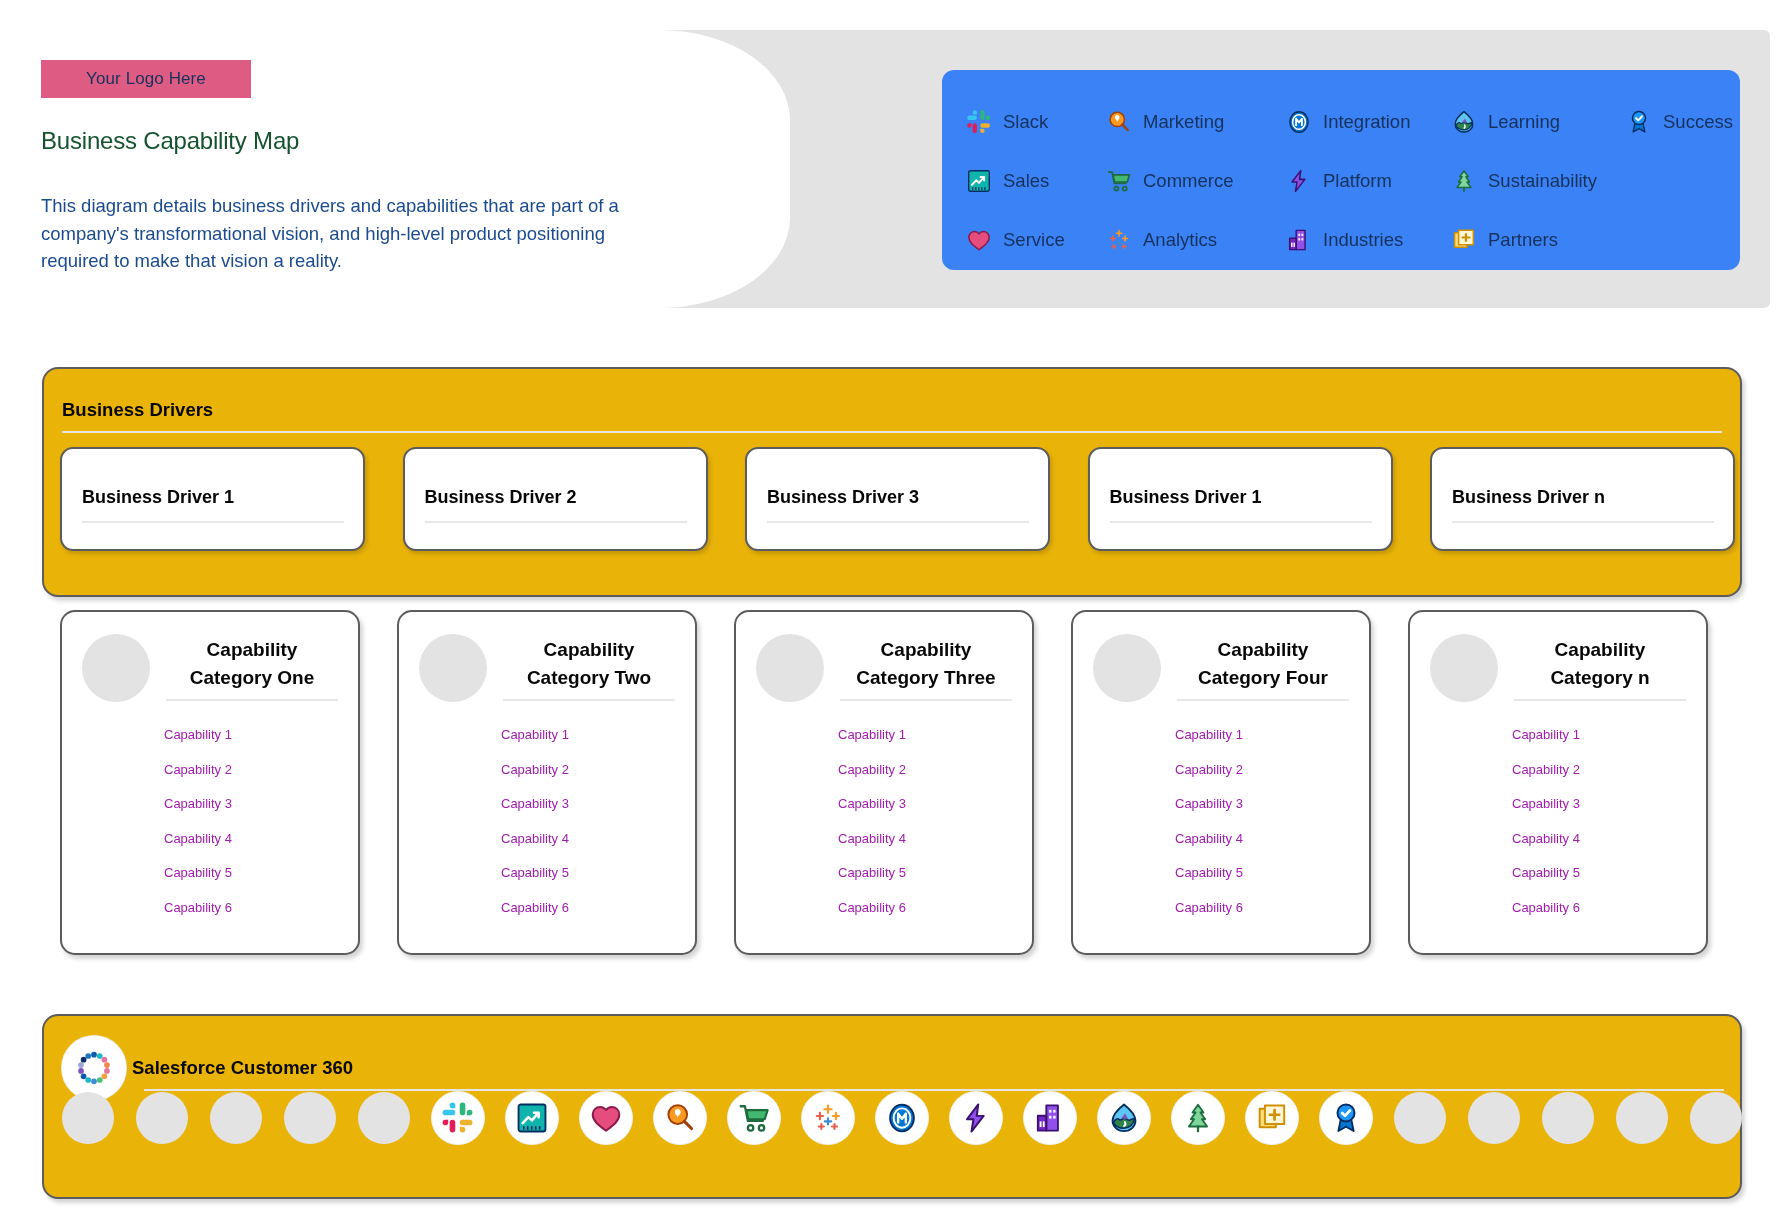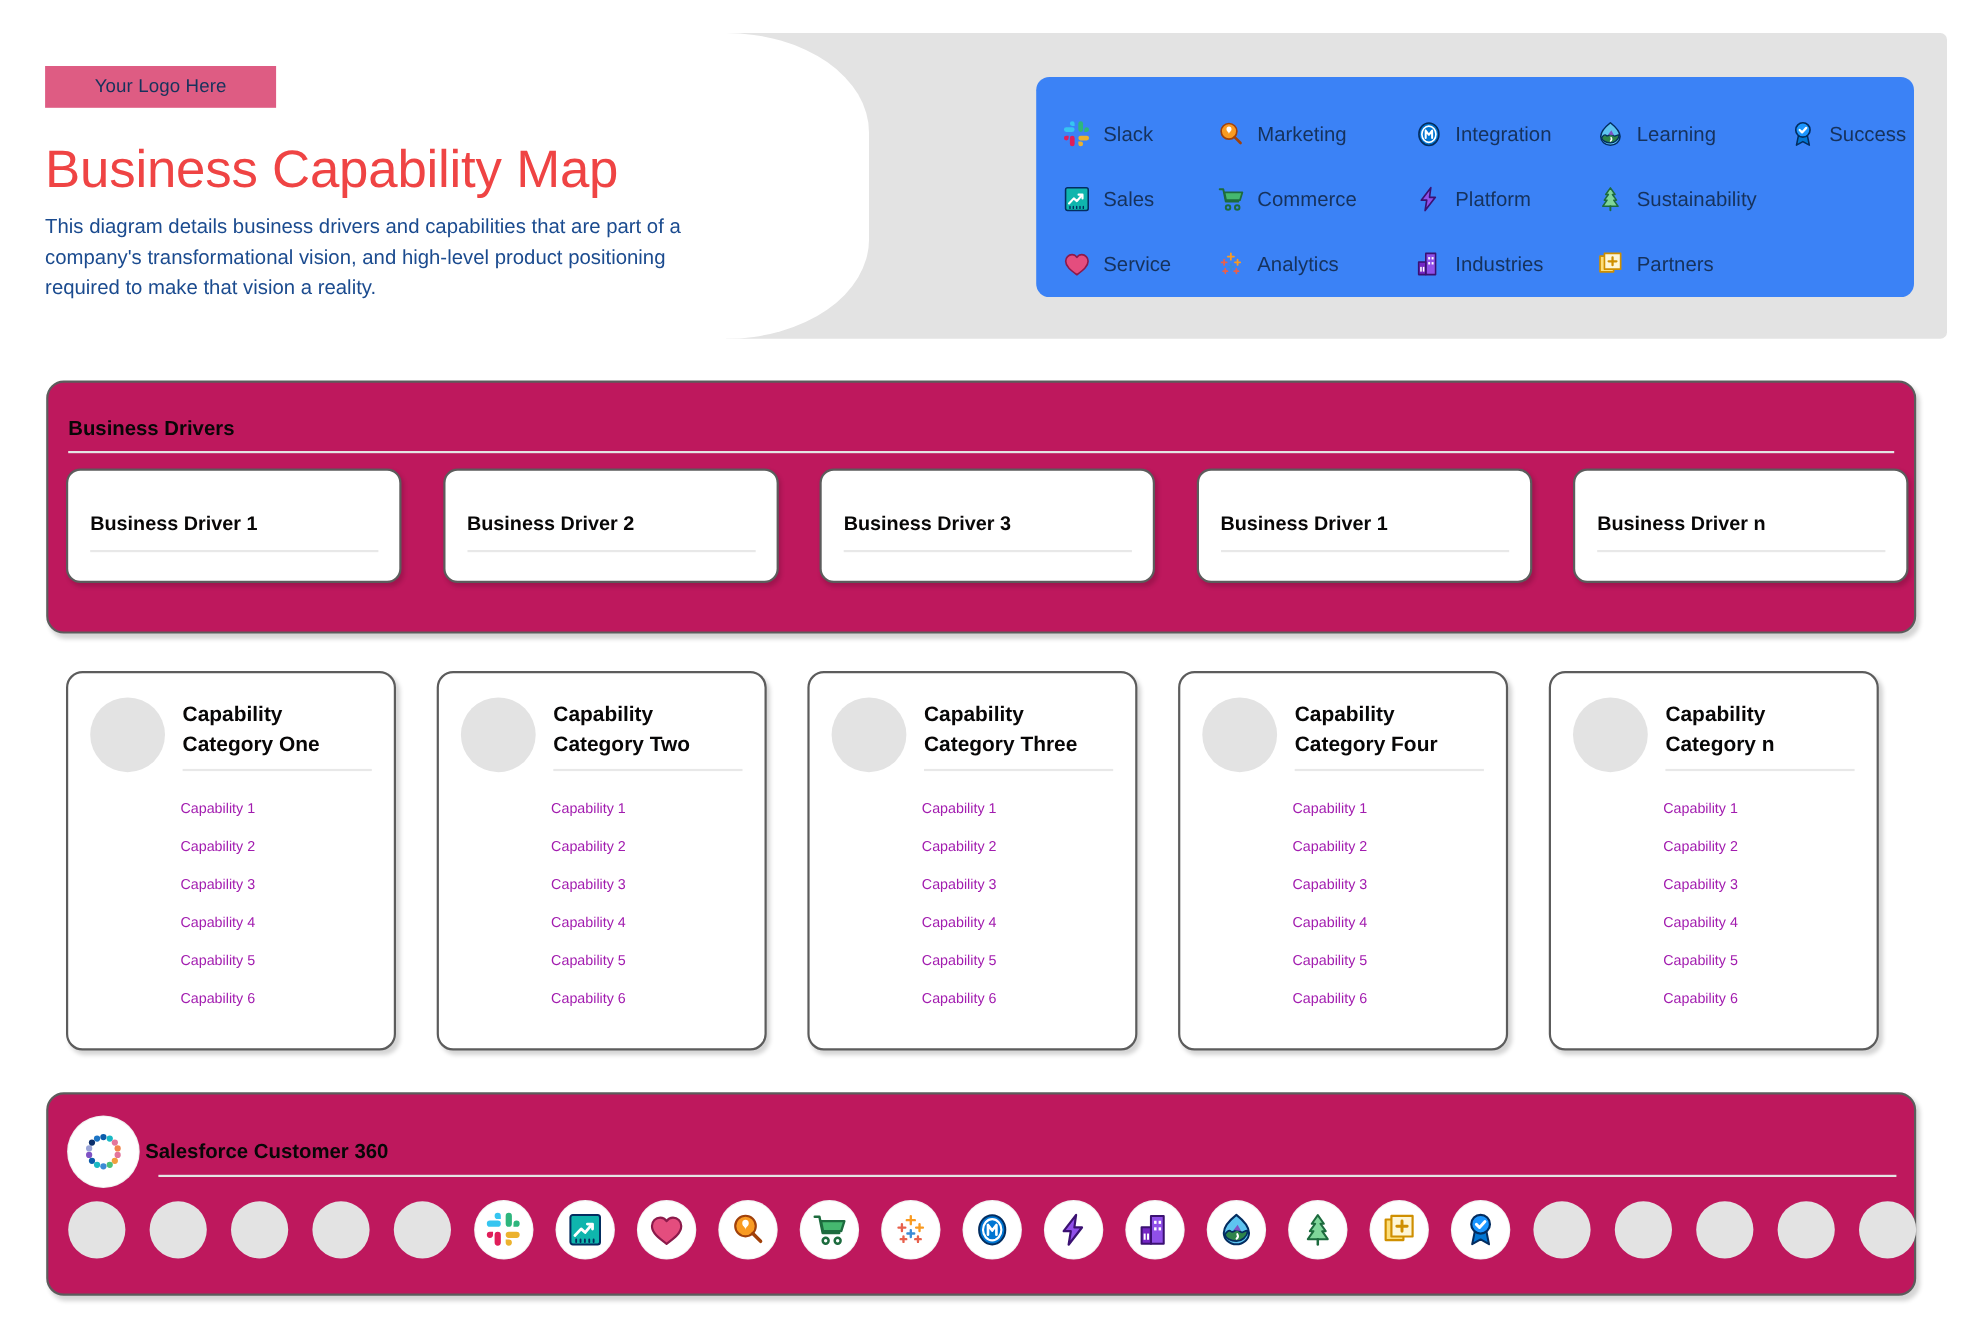--- a/index.html
+++ b/index.html
@@ -30,21 +30,21 @@
     width: 210px; height: 38px;
     background: #DE5C83;
     display: flex; align-items: center; justify-content: center;
   }
   .logo-chip span {
     color: #16325C; font-size: 17px; letter-spacing: .1px;
   }
 
   .page-title {
     position: absolute; left: 41px; top: 127px;
-    font-size: 48px; color: #ef4444; font-weight: 400;
+    font-size: 24px; color: #14532d; font-weight: 400;
     letter-spacing: -.2px;
   }
   .page-desc {
     position: absolute; left: 41px; top: 192px;
     width: 590px;
     font-size: 18.5px; line-height: 27.5px; color: #1B4B8F;
   }
 
   
   .legend-card {
@@ -59,24 +59,25 @@
     grid-auto-rows: 59px;
   }
   .legend-item { display: flex; align-items: center; gap: 11px; }
   .legend-item.blank { visibility: hidden; }
   .legend-label { font-size: 18.5px; color: #16325C; white-space: nowrap; }
   .legend-ico { width: 26px; height: 26px; flex: 0 0 26px; display: block; }
 
   
   .panel {
     position: absolute;
-    background: #be185d;
+    background: #eab308;
     border: 2.5px solid #5C5C5C;
     border-radius: 16px;
     box-shadow: 3px 4px 4px rgba(0,0,0,.17);
+    margin-top: 21px;
   }
   .drivers-panel { left: 42px; top: 346px; width: 1700px; height: 230px; }
 
   .section-title {
     position: absolute; left: 18px; top: 30px;
     font-size: 18.5px; font-weight: bold; color: #080707;
   }
   .section-rule {
     position: absolute; left: 18px; top: 62px;
     width: 1660px; height: 2px; background: #E5E5E5;
@@ -110,21 +111,21 @@
   }
   .cap-card {
     width: 300px; height: 345px;
     background: #ffffff;
     border: 2.5px solid #5C5C5C;
     border-radius: 15px;
     box-shadow: 3px 4px 4px rgba(0,0,0,.17);
     position: relative;
     padding: 22px 20px 0 20px;
   }
-  .cap-head { display: flex; gap: 16px; align-items: flex-start; }
+  .cap-head { display: flex; gap: 16px; align-items: flex-start; text-align: center; }
   .cap-avatar {
     width: 68px; height: 68px; flex: 0 0 68px;
     border-radius: 50%; background: #E3E3E3;
   }
   .cap-title-wrap { flex: 1; padding-top: 2px; }
   .cap-title {
     font-size: 19px; font-weight: bold; color: #080707;
     line-height: 28px; white-space: pre-line;
   }
   .cap-rule { margin-top: 7px; height: 2px; background: #E8E8E8; width: 100%; }

